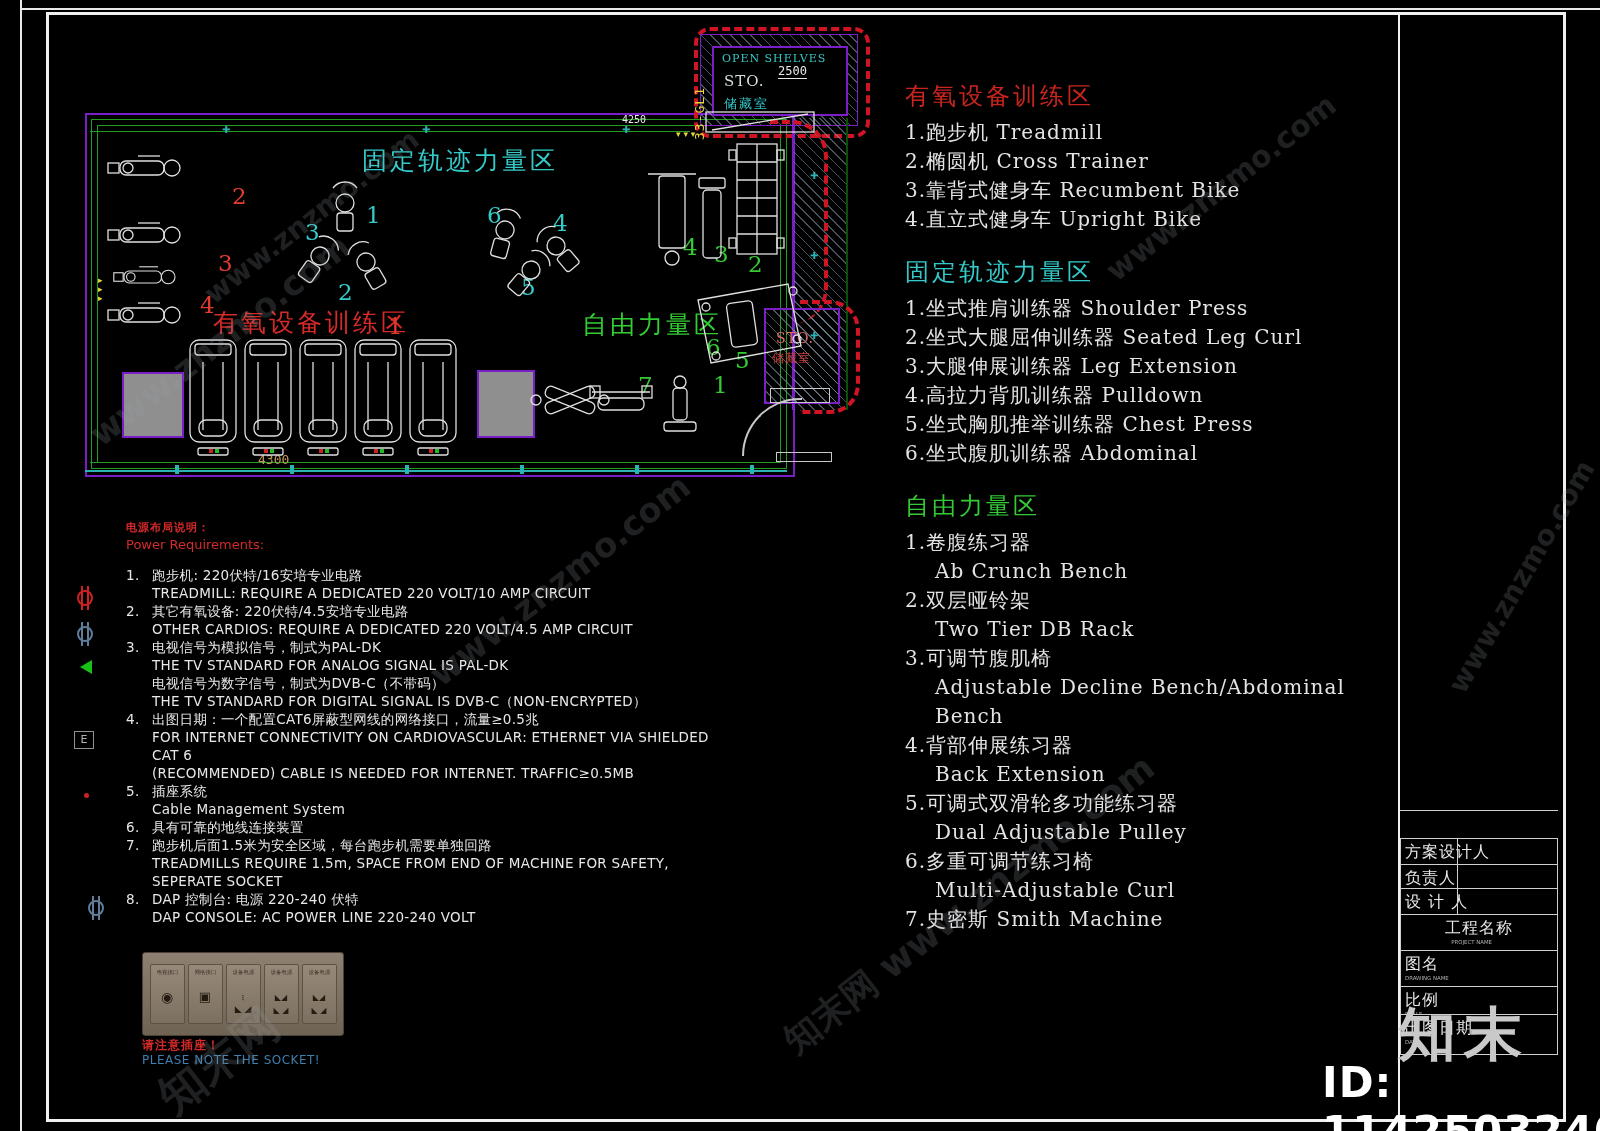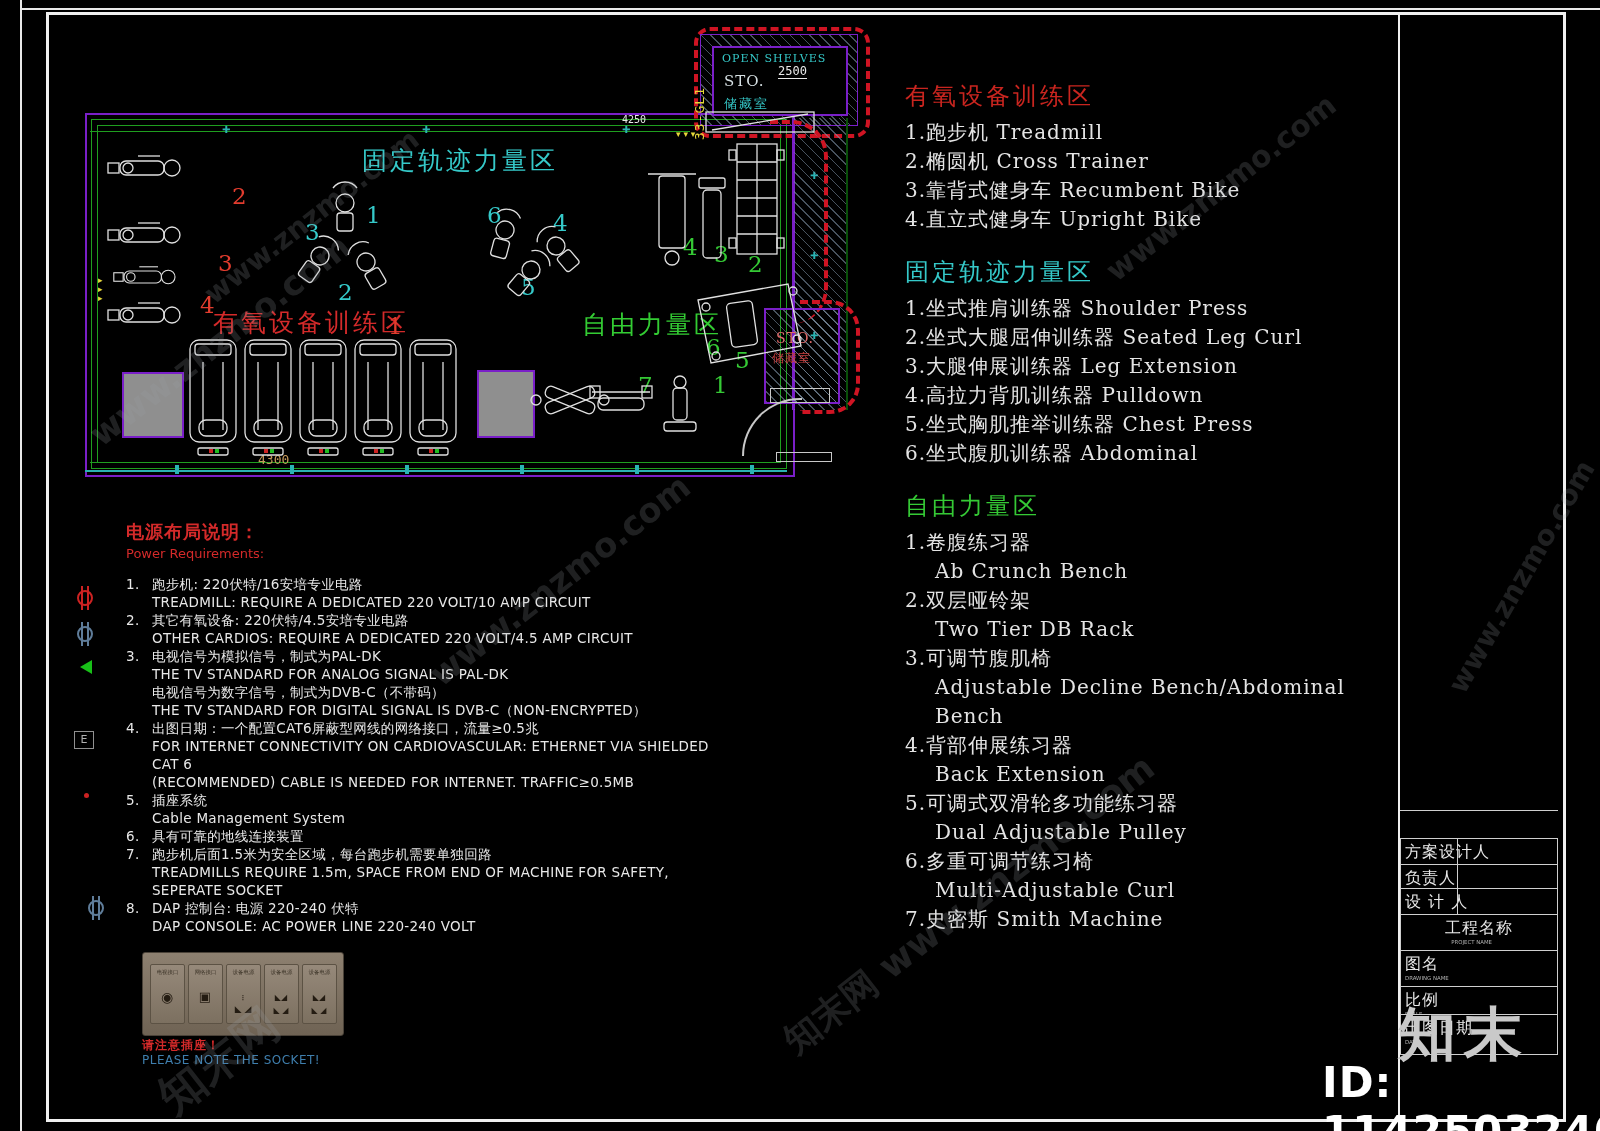--- a/index.html
+++ b/index.html
@@ -55,21 +55,21 @@
 
   
   #legend{left:905px;top:80px;width:480px;font-family:"DejaVu Serif",serif;}
   .lg-title{font-size:24px;letter-spacing:3px;margin:22px 0 6px 0;font-weight:500;}
   #legend .lg-title:first-child{margin-top:0;}
   .lg-line{font-size:20px;line-height:29px;color:#e4e4e4;letter-spacing:1px;}
   .lg-line.cont{padding-left:30px;}
 
   
   #notes{left:126px;top:520px;width:600px;}
-  .notes-title-cn{color:#d42a2a;font-size:18px;font-weight:bold;letter-spacing:1px;}
+  .notes-title-cn{color:#d42a2a;font-size:11px;font-weight:bold;letter-spacing:1px;}
   .notes-title-en{color:#d42a2a;font-size:13px;margin-top:2px;}
   #notes-lines{margin-top:14px;}
   .note-line{font-size:13.5px;line-height:18px;color:#e8e8e8;padding-left:26px;position:relative;letter-spacing:.3px;}
   .nnum{position:absolute;left:0;}
 
   
   .sym-outlet{width:12px;height:12px;border:2px solid currentColor;border-radius:50%;}
   .sym-outlet::before,.sym-outlet::after{content:"";position:absolute;top:-6px;bottom:-6px;width:2px;background:currentColor;}
   .sym-outlet::before{left:2px;} .sym-outlet::after{left:8px;}
   .sym-tri{width:0;height:0;border-top:7px solid transparent;border-bottom:7px solid transparent;border-right:12px solid #18c018;}

